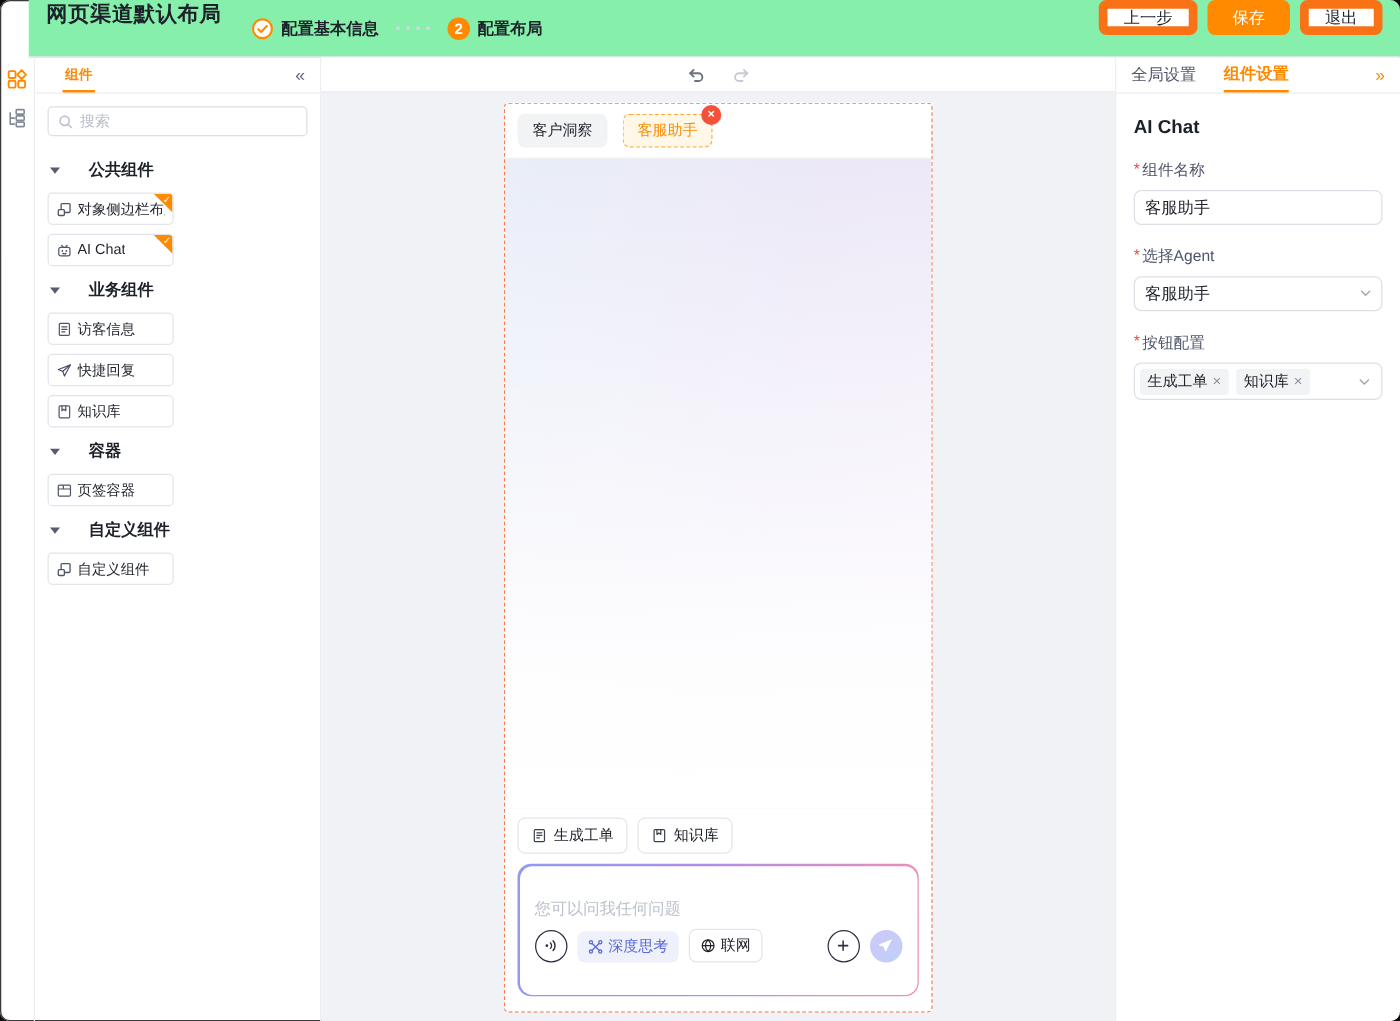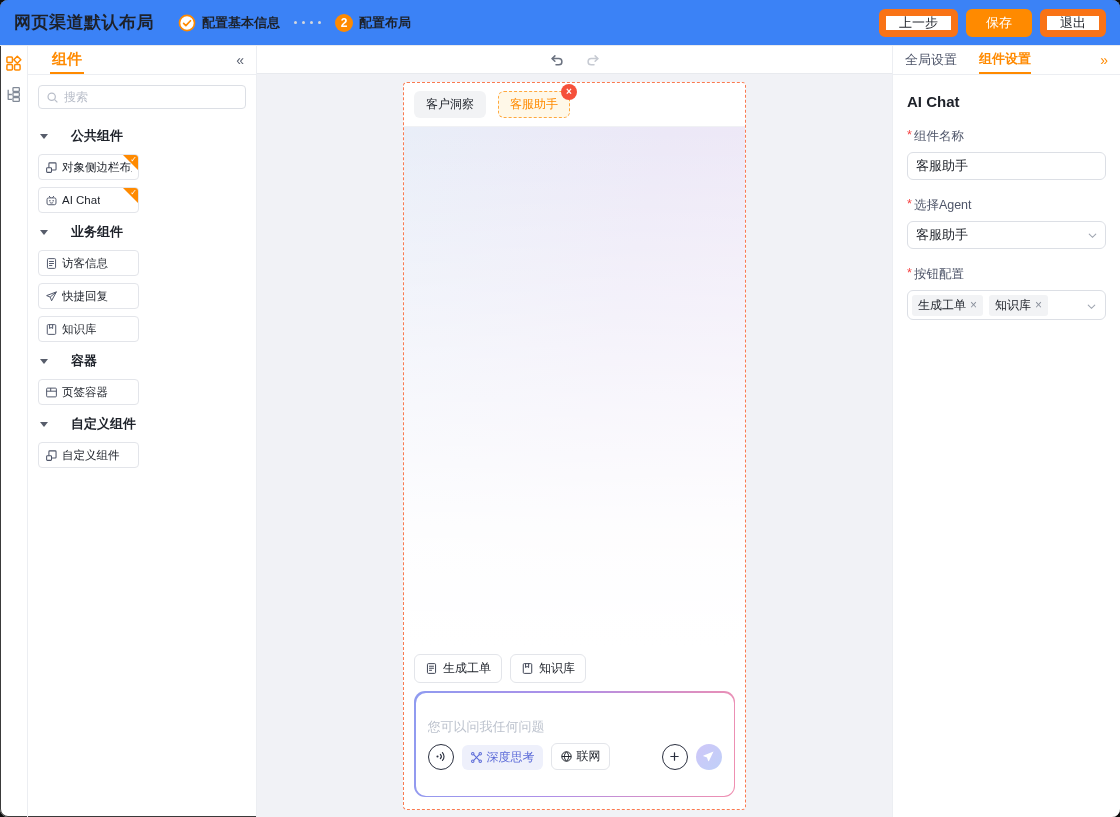--- a/index.html
+++ b/index.html
@@ -2,22 +2,22 @@
 <html><head>
 <meta charset="utf-8">
 <style>
   * { box-sizing: border-box; margin: 0; padding: 0; }
   html,body { width:1120px; height:817px; background:#0d0d0d; }
   body { font-family:"Liberation Sans","DejaVu Sans",sans-serif; color:#1d2129; }
   .app { width:1120px; height:817px; background:#fff; border-radius:8px; overflow:hidden;
          display:flex; flex-direction:column; box-shadow:0 0 0 1px #3a3a3a inset; }
 
   
-  .topbar { height:46px; flex:0 0 46px; background:#3b82f6; border-bottom:1px solid #e8eaee;
-            display:flex; align-items:center; padding:0 14px; }
+  .topbar { height:46px; flex:0 0 46px; background:#86efac; border-bottom:1px solid #e8eaee;
+            display:flex; padding:0 14px;margin-left:23px; }
   .title { font-size:17px; font-weight:bold; color:#1d2129; letter-spacing:.5px; }
   .steps { display:flex; align-items:center; margin-left:24px; gap:8px; }
   .step { display:flex; align-items:center; gap:6px; font-size:13px; font-weight:600; color:#1d2129; }
   .step-num { width:18px; height:18px; border-radius:50%; background:#ff8a00; color:#fff;
               font-size:12px; font-weight:bold; display:flex; align-items:center; justify-content:center; }
   .step-dots { display:flex; gap:5px; margin:0 6px; }
   .step-dots i { width:3px; height:3px; border-radius:50%; background:#d4d7dd; }
   .topbar-right { margin-left:auto; display:flex; gap:8px; }
   .btn { height:28px; padding:0 13px; border-radius:6px; border:7px solid #f97316; background:#fff;
          font-size:13px; color:#1d2129; display:flex; align-items:center; cursor:pointer; }
@@ -30,21 +30,21 @@
   .rail { width:28px; flex:0 0 28px; border-right:1px solid #eceef2; padding-top:9px;
           display:flex; flex-direction:column; align-items:center; gap:14px; }
   .rail-icon { width:17px; height:17px; display:flex; cursor:pointer; }
   .rail-icon.active { color:#ff8a00; }
   .rail-icon.idle { color:#828a97; }
 
   
   .cpanel { width:229px; flex:0 0 229px; border-right:1px solid #eceef2; display:flex; flex-direction:column; }
   .panel-head { height:29px; flex:0 0 29px; border-bottom:1px solid #eceef2; display:flex;
                 align-items:stretch; padding:0 12px; }
-  .panel-tab { display:flex; align-items:center; font-size:15px; font-weight:bold; color:#ff8a00;
+  .panel-tab { display:flex; align-items:center; font-size:11px; font-weight:bold; color:#ff8a00;
                border-bottom:2px solid #ff8a00; margin-left:10px; padding:0 2px; cursor:pointer; }
   .collapse { margin-left:auto; align-self:center; color:#5a6170; font-size:14px; cursor:pointer; }
   .search { margin:10px 10px 4px; height:24px; border:1px solid #dcdfe5; border-radius:4px;
             display:flex; align-items:center; padding:0 7px; gap:5px; color:#b9bec9; }
   .search svg { flex:0 0 13px; }
   .search input { border:none; outline:none; flex:1; font-size:12px; color:#1d2129; min-width:0; }
   .search input::placeholder { color:#b9bec9; }
   .sections { padding:4px 10px; overflow:hidden; }
   .sec-head { display:flex; align-items:center; gap:23px; margin:10px 2px 9px; cursor:pointer; }
   .caret { width:0; height:0; border-left:4.5px solid transparent; border-right:4.5px solid transparent;

